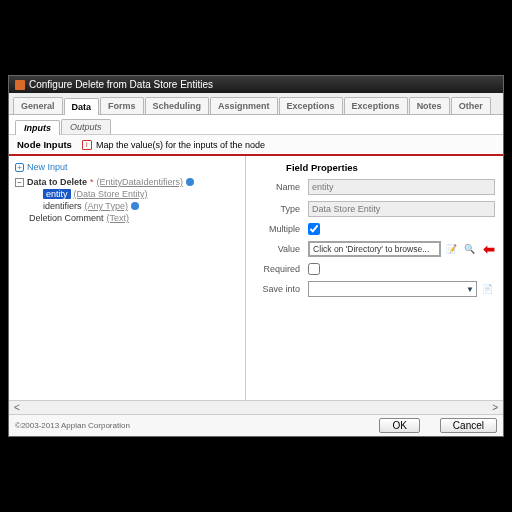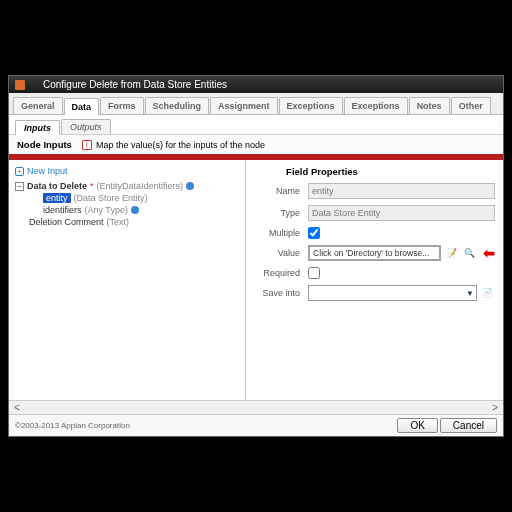--- a/index.html
+++ b/index.html
@@ -1,58 +1,58 @@
 <!DOCTYPE html>
 <html><head>
 <meta charset="utf-8">
 <style>
   * { box-sizing: border-box; margin: 0; padding: 0; font-family: Arial, sans-serif; }
   body { width: 512px; height: 512px; background: #000; overflow: hidden; }
   .window { position: absolute; top: 75px; left: 8px; width: 496px; height: 362px; background: #fff; border: 1px solid #666; box-shadow: 0 2px 8px rgba(0,0,0,.4); display: flex; flex-direction: column; }
-  .titlebar { background: linear-gradient(#3b3b3b,#1a1a1a); color: #fff; font-size: 10px; padding: 3px 6px; display: flex; align-items: center; gap: 18px; }
+  .titlebar { background: linear-gradient(#3b3b3b,#1a1a1a); color: #fff; font-size: 10px; padding: 3px 6px; display: flex; align-items: center; gap: 4px; }
   .title-icon { width: 10px; height: 10px; background: #d86a2a; border-radius: 1px; display:inline-block; }
   .top-tabs { display: flex; border-bottom: 1px solid #b7b7b7; background: #eee; padding: 4px 4px 0 4px; gap: 0; font-size: 9px; }
   .top-tab { padding: 3px 7px; border: 1px solid #b7b7b7; border-bottom: none; background: #f5f5f5; color: #666; border-radius: 2px 2px 0 0; margin-right: 1px; cursor: pointer; font-weight: bold; }
   .top-tab.active { background: #fff; color: #000; font-weight: bold; position: relative; top: 1px; }
   .sub-tabs { display: flex; padding: 4px 6px 0 6px; font-size: 9px; border-bottom: 1px solid #ccc; }
   .sub-tab { padding: 2px 8px; border: 1px solid #b7b7b7; border-bottom: none; background: #f2f2f2; border-radius: 2px 2px 0 0; margin-right: 1px; color:#555; cursor:pointer;font-style:italic; }
   .sub-tab.active { background: #fff; color:#000; font-weight:bold; position:relative; top:1px; }
-  .note-bar { font-size: 9px; padding: 4px 8px; background: #fbfbfb; border-bottom: 6px solid #b91c1c; display:flex; align-items:center; gap:4px; }
+  .note-bar { font-size: 9px; padding: 4px 8px; background: #fbfbfb; border-bottom: 2px solid #b91c1c; display:flex; align-items:center; gap:4px; }
   .note-bar b { font-size: 9.5px; margin-right: 6px; }
   .info-icon { width:10px;height:10px;border:1px solid #c33;color:#c33;font-size:7px;display:inline-flex;align-items:center;justify-content:center;border-radius:1px; }
   .body { flex: 1; display: flex; font-size: 9px; overflow:hidden; }
   .left-panel { width: 48%; border-right: 1px solid #ccc; padding: 4px; overflow:auto; }
   .right-panel { flex: 1; padding: 6px 8px; overflow:auto; }
   .new-input { color: #2a7ec5; display:flex; align-items:center; gap:3px; padding: 2px 0 4px 2px; cursor:pointer; }
   .plus-icon { width:9px;height:9px;border:1px solid #2a7ec5;color:#2a7ec5;font-size:8px;line-height:7px;text-align:center;border-radius:2px; }
   .tree { padding-left: 2px; }
   .tree-row { padding: 1px 0; display:flex; align-items:center; gap:3px; white-space:nowrap; }
   .tree-toggle { width:9px;height:9px;border:1px solid #888;font-size:8px;line-height:7px;text-align:center;color:#444;cursor:pointer; background:#fff; }
   .tree-label { color:#333; }
-  .tree-type { color:#888; }
+  .tree-type { color:#888;text-decoration:underline; }
   .blue-dot { width:8px;height:8px;border-radius:50%;background:#3a86d6;display:inline-block; }
   .selected-pill { background:#1a56c4;color:#fff;padding:0 3px;border-radius:1px; }
   .indent1 { padding-left: 14px; }
   .indent2 { padding-left: 28px; }
   .field-heading { font-weight: bold; font-size: 9.5px; margin-bottom: 6px; margin-left: 32px; }
   .field-row { display:flex; align-items:center; margin-bottom: 6px; gap:4px; }
   .field-label { width: 50px; text-align: right; color:#555; font-size:9px; padding-right:4px; }
   .field-input { flex:1; height:16px; border:1px solid #bbb; background:#fff; font-size:9px; padding:1px 3px; color:#333; }
   .field-input[disabled] { background:#eee; color:#777; }
   .field-check { width:12px;height:12px; }
   .value-box { flex:1; height:16px; border:2px solid #a3a3a3; background:#fff; font-size:8.5px; padding:1px 3px; color:#333; display:flex; align-items:center; }
   .icon-btn { width:14px;height:14px; display:inline-flex;align-items:center;justify-content:center; cursor:pointer; font-size:9px; }
   .red-arrow { color:#d00; font-size:14px; font-weight:bold; margin-left:2px; }
   .dropdown { flex:1; height:16px; border:1px solid #999; background:#fff; font-size:9px; padding:0 2px; display:flex; align-items:center; justify-content:flex-end; color:#333; }
   .dd-caret { color:#246; font-size:8px; }
   .scroll-strip { height:14px; background:#f0f0f0; border-top:1px solid #ccc; display:flex; justify-content:space-between; align-items:center; padding:0 2px; }
   .scroll-arrow { font-size:10px; color:#666; cursor:pointer; padding:0 3px; }
   .footer { display:flex; align-items:center; padding: 3px 6px; border-top:1px solid #ccc; background:#f7f7f7; }
   .copyright { font-size:8px; color:#666; flex:1; }
-  .btn { font-size:10px; padding:1px 12px; border:1px solid #888; background:linear-gradient(#fff,#e6e6e6); border-radius:2px; margin-left:2px; cursor:pointer; }
+  .btn { font-size:10px; padding:1px 12px; border:1px solid #888; background:linear-gradient(#fff,#e6e6e6); border-radius:2px; margin-left:20px; cursor:pointer; }
 </style>
 </head>
 <body>
 
 <div class="window">
   <div class="titlebar">
     <span class="title-icon"></span>
     <span>Configure Delete from Data Store Entities</span>
   </div>
 

